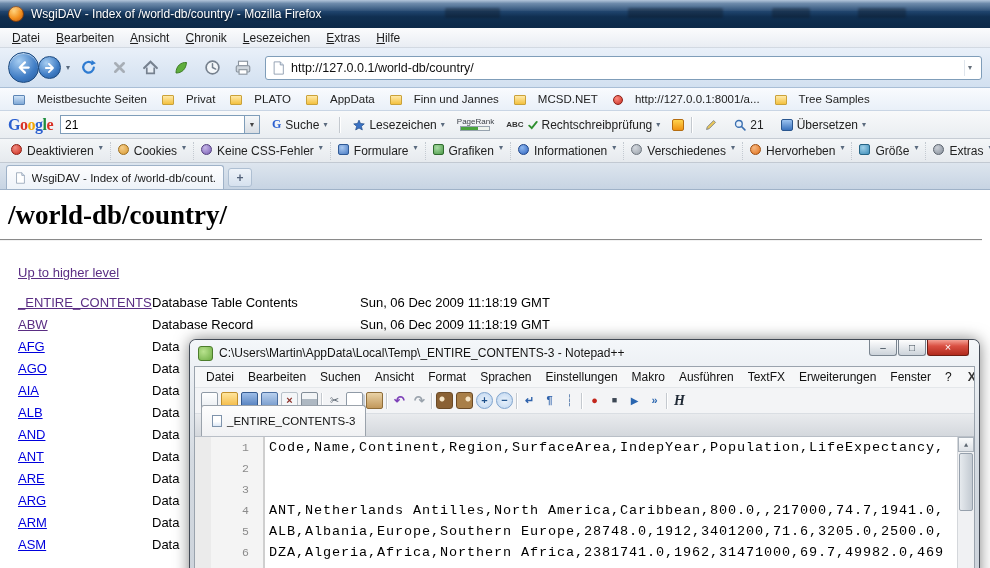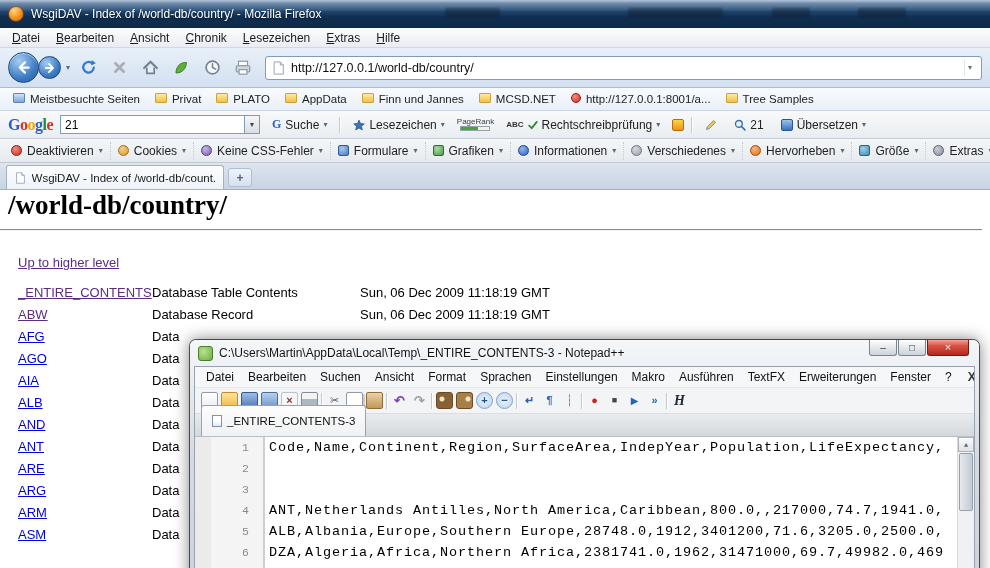--- a/index.html
+++ b/index.html
@@ -25,21 +25,21 @@
   .nav-btn{display:flex;align-items:center;justify-content:center;flex:none}
   .btn-back{width:31px;height:31px;border-radius:50%;background:radial-gradient(circle at 35% 28%,#a6cdf2,#3f7cc4 60%,#24589a);border:1px solid #1c4a80;box-shadow:inset 0 1px 1px rgba(255,255,255,.6)}
   .btn-fwd{width:23px;height:23px;border-radius:50%;background:radial-gradient(circle at 35% 28%,#a6cdf2,#3f7cc4 60%,#24589a);border:1px solid #1c4a80;margin-left:-6px}
   .drop{font-size:8px;color:#5a6a7e;line-height:1}
   .tool-ic{width:26px;height:26px;display:flex;align-items:center;justify-content:center;border-radius:3px}
   .urlbar{flex:1;height:24px;background:#fff;border:1px solid #7f9db9;border-radius:3px;display:flex;align-items:center;gap:6px;padding:0 6px;font-size:12.5px;color:#101010;margin-left:4px}
   .url-drop{margin-left:auto;border-left:1px solid #dfe5ec;padding:4px 3px;color:#66707c}
 
   
   #fx-bookmarks{height:23px;background:linear-gradient(#f9fbfe,#e9f0f8);border-bottom:1px solid #c9d5e4;display:flex;align-items:center;gap:1px;padding:0 6px;font-size:11.5px;color:#222;white-space:nowrap;overflow:hidden}
-  .bm{display:flex;align-items:flex-start;gap:5px;padding:2px 7px;flex:none}
+  .bm{display:flex;align-items:flex-end;gap:12px;padding:2px 7px;flex:none}
   .bicon{width:12px;height:10px;border-radius:1px;flex:none}
   [data-name="folder-icon"]{background:linear-gradient(#ffe9a8,#f3c13f);border:1px solid #caa23a}
   [data-name="most-visited-folder-icon"]{background:linear-gradient(#cfe3f8,#7fa8d6);border:1px solid #5c85b5}
   [data-name="page-icon"]{background:#fff;border:1px solid #9aa7b8;width:9px;height:11px}
   [data-name="site-icon"]{background:radial-gradient(circle at 35% 30%,#ff8a7e,#c62f23);border-radius:50%;width:10px;height:10px;border:1px solid #8e1f16}
 
   
   #google-bar{height:28px;background:linear-gradient(#f8f9fa,#e9edf1);border-bottom:1px solid #c6ccd4;display:flex;align-items:center;gap:7px;padding:0 8px;font-size:12px;color:#222;white-space:nowrap;overflow:hidden}
   .glogo{font-family:"Liberation Serif",serif;font-weight:bold;font-size:16px;letter-spacing:-.5px;flex:none}
   .gl0,.gl3{color:#2a5fd0}.gl1,.gl5{color:#d93025}.gl2{color:#f2a600}.gl4{color:#1e8e3e}
@@ -52,42 +52,42 @@
   .pr{display:flex;flex-direction:column;align-items:center;justify-content:center;flex:none}
   .pr-label{font-size:8px;color:#3a3f46;line-height:1.1}
   .pr-bar{width:30px;height:5px;border:1px solid #96a2ae;background:linear-gradient(90deg,#4aa33c 0 60%,#eef3ee 60%)}
   .abc{font-size:8px;font-weight:bold;color:#333;line-height:1;flex:none}
   .mini-box{width:12px;height:12px;border-radius:2px;flex:none}
   [data-name="autofill-icon"]{background:linear-gradient(#ffd34d,#ef9312);border:1px solid #b56d10}
   [data-name="translate-icon"]{background:linear-gradient(#9cc3f0,#3a72bd);border:1px solid #2a568f}
 
   
   #webdev-bar{height:24px;background:linear-gradient(#f4f6f8,#e6eaee);border-bottom:1px solid #c2c9d2;display:flex;align-items:center;padding:0 4px;font-size:12px;color:#222;white-space:nowrap;overflow:hidden}
-  .wd{display:flex;align-items:center;gap:5px;padding:2px 7px;border-right:1px dotted #c4cad1;flex:none}
+  .wd{display:flex;gap:5px;padding:2px 7px;border-right:1px dotted #c4cad1;flex:none}
   .wicon{width:11px;height:11px;border-radius:50%;flex:none}
   [data-name="disable-icon"]{background:radial-gradient(circle at 35% 30%,#f08c82,#cf2d1e);border:1px solid #8c1d12}
   [data-name="cookies-icon"]{background:radial-gradient(circle at 35% 30%,#f5cd8a,#d99a31);border:1px solid #9c6d1f}
   [data-name="css-icon"]{background:radial-gradient(circle at 35% 30%,#c6b6e8,#7a5fb5);border:1px solid #53407e}
   [data-name="forms-icon"]{background:radial-gradient(circle at 35% 30%,#a9c8f0,#4a7cc4);border:1px solid #2f5a96;border-radius:2px}
   [data-name="images-icon"]{background:radial-gradient(circle at 35% 30%,#a8dba4,#4d9a4a);border:1px solid #2f6b2e;border-radius:2px}
   [data-name="info-icon"]{background:radial-gradient(circle at 35% 30%,#8fb8ef,#2f64c0);border:1px solid #1d4489}
   [data-name="misc-icon"]{background:radial-gradient(circle at 35% 30%,#d3d8de,#9aa2ab);border:1px solid #6d757e}
   [data-name="outline-icon"]{background:radial-gradient(circle at 35% 30%,#f6b780,#e0711c);border:1px solid #9e4d0f}
   [data-name="resize-icon"]{background:radial-gradient(circle at 35% 30%,#9fd0e8,#3c8cb8);border:1px solid #256485;border-radius:2px}
   [data-name="tools-icon"]{background:radial-gradient(circle at 35% 30%,#c9ced6,#868f9a);border:1px solid #5b636e}
 
   
   #fx-tabbar{height:27px;background:linear-gradient(#dde5ee,#c7d4e3);border-bottom:1px solid #9fb2c8;display:flex;align-items:flex-end;gap:4px;padding:3px 6px 0}
   .fx-tab{height:24px;width:218px;background:linear-gradient(#fdfdfe,#eef3f9);border:1px solid #9fb2c8;border-bottom:none;border-radius:3px 3px 0 0;display:flex;align-items:center;gap:6px;padding:0 8px;font-size:11.5px;color:#1a1a1a}
   .newtab{width:24px;height:19px;margin-bottom:2px;background:linear-gradient(#eef3f9,#d6e1ee);border:1px solid #aebfd2;border-radius:3px;display:flex;align-items:center;justify-content:center;color:#53627a;font-weight:bold;font-size:12px}
   .tab-text{white-space:nowrap;overflow:hidden}
 
   
   #content{position:relative;height:378px;background:#fff;overflow:hidden}
-  #page-heading{font-family:"Liberation Serif",serif;font-weight:bold;font-size:27px;color:#000;margin:0 0 8px 8px}
+  #page-heading{font-family:"Liberation Serif",serif;font-weight:bold;font-size:27px;color:#000;margin:10px 0 8px 8px}
   #content hr{border:none;border-top:1px solid #8a8a8a;border-bottom:1px solid #f2f2f2;margin:8px 8px 18px 0}
   .mono{font-family:Liberation Sans, sans-serif;font-size:13px}
   #up-link{display:inline-block;margin:6px 0 12px 18px}
   .lnk{text-decoration:underline;color:#0000dd;cursor:pointer}
   .lnk[data-visited="true"]{color:#5a2d83}
   #dir-rows{margin-left:18px;line-height:22px;color:#000}
   .dir-row{white-space:pre}
   .c-name{display:inline-block;width:134px}
   .c-type{display:inline-block;width:208px;color:#000}
   .c-date{color:#000}

